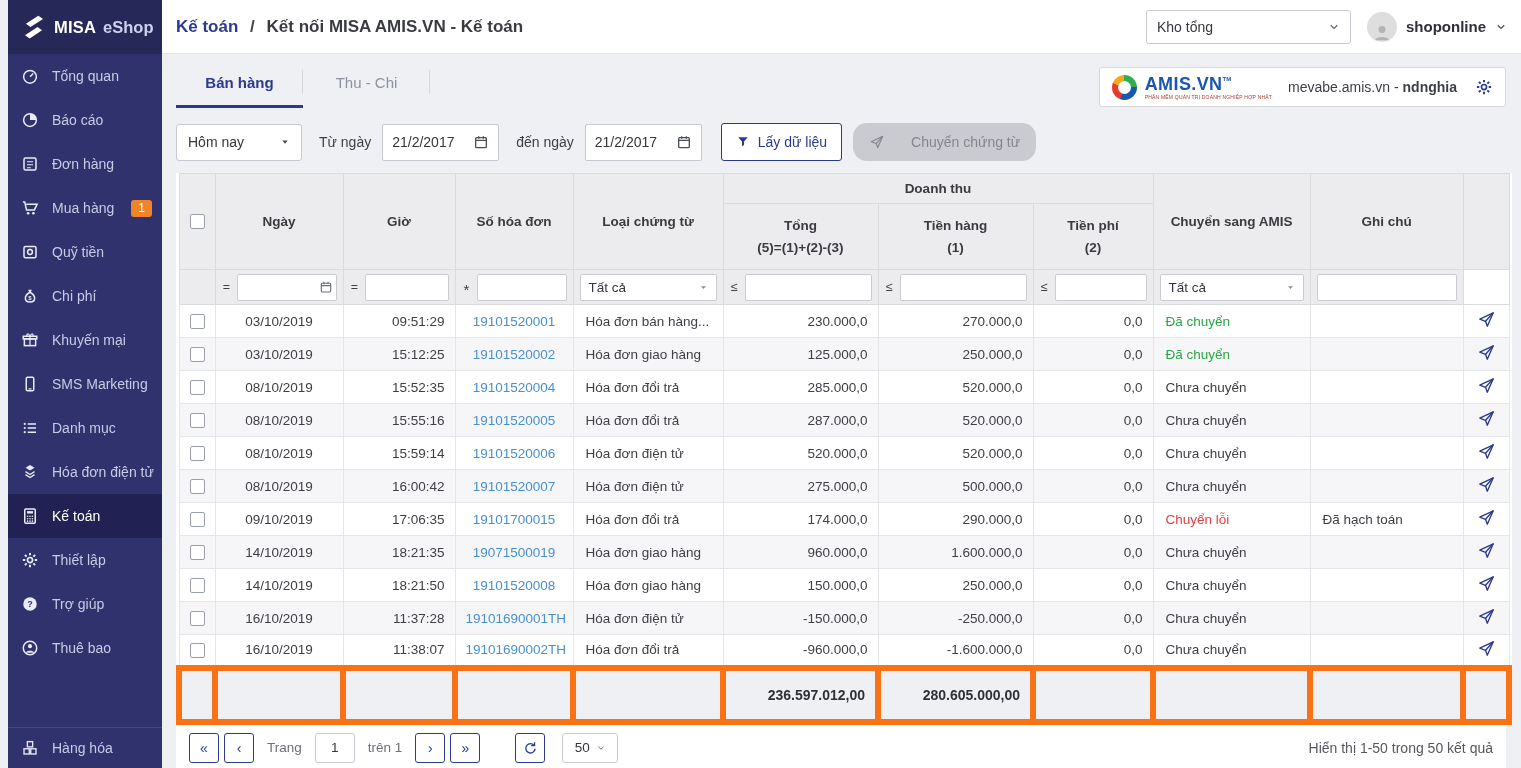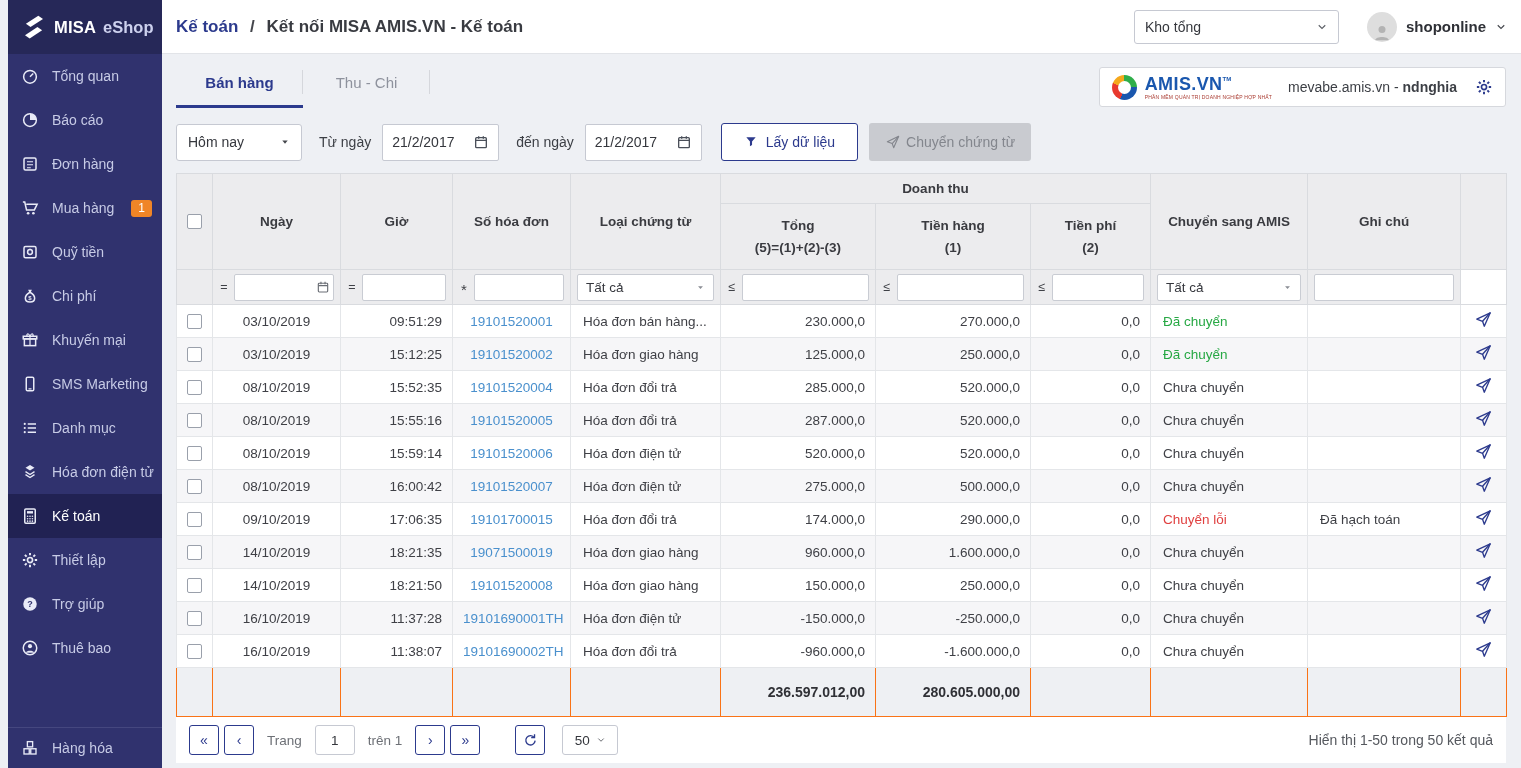--- a/index.html
+++ b/index.html
@@ -29,21 +29,21 @@
   .sb-bottom{position:absolute;left:0;bottom:0;width:162px;height:41px;border-top:1px solid #45477f;display:flex;align-items:center;padding:0 13px;gap:13px;color:#c7cbe6;font-size:14px;background:#30326e;cursor:pointer}
   .sb-bottom .icon{color:#e9ebf7}
 
   
   .main{position:absolute;left:162px;top:0;width:1359px;height:768px}
   .topbar{height:54px;background:#fff;border-bottom:1px solid #e2e4e8;display:flex;align-items:center;padding:0 14px 0 14px}
   .crumb{font-size:17px;font-weight:bold}
   .crumb .lnk{color:#2c3a8d}
   .crumb .sep{color:#44464c;margin:0 7px}
   .crumb .cur{color:#393b41}
-  .top-right{margin-left:auto;display:flex;gap:28px}
+  .top-right{margin-left:auto;display:flex;gap:16px}
   .store-select{width:205px;height:34px;border:1px solid #c6c9d2;border-radius:3px;background:#fff;display:flex;align-items:center;padding:0 10px;font-size:14px;color:#35373d;cursor:pointer}
   .store-select .caret{margin-left:auto;color:#5c5f66}
   .user-menu{display:flex;align-items:center;gap:9px;cursor:pointer}
   .avatar{width:30px;height:30px;border-radius:50%;background:#dedede;color:#b3b3b3;display:flex;align-items:flex-end;justify-content:center;overflow:hidden}
   .uname{font-weight:bold;font-size:15px;color:#2e3036}
   .user-menu .caret{color:#44464c}
 
   .content{height:714px;background:#eef0f4;padding:0 15px 0 14px}
   .tabrow{height:56px;display:flex}
   .tabs{display:flex;height:56px}
@@ -65,22 +65,22 @@
   .amis-account{font-size:14px;color:#3c3f45;margin-left:8px;white-space:nowrap}
   .amis-account b{margin-left:4px}
   .amis-gear{color:#2c3a8d;margin-left:10px;cursor:pointer}
 
   .filterrow{display:flex;align-items:center;gap:11px;margin-top:13px;height:38px}
   .sel-box{width:126px;height:37px;border:1px solid #c6c9d2;border-radius:3px;background:#fff;display:flex;align-items:center;padding:0 11px;font-size:14px;color:#35373d;cursor:pointer}
   .sel-box .caret{margin-left:auto;color:#44464c}
   .flabel{font-size:14px;color:#3c3f45;margin-left:6px}
   .date-box{width:117px;height:37px;border:1px solid #c6c9d2;border-radius:2px;background:#fff;display:flex;align-items:center;justify-content:space-between;padding:0 9px;font-size:14px;color:#35373d}
   .date-box .icon{color:#4a4f59;cursor:pointer}
-  .btn-outline{height:38px;display:flex;align-items:center;gap:8px;padding:0 22px;border:1px solid #2c3a8d;border-radius:3px;background:#fff;color:#2c3a8d;font-size:14px;margin-left:8px}
-  .btn-disabled{height:38px;display:flex;align-items:center;gap:5px;padding:0 16px;border-radius:3px;background:#c9cbd0;color:#83868d;font-size:14px;cursor:default}
+  .btn-outline{height:38px;display:flex;align-items:center;gap:8px;padding:0 14px;border:1px solid #2c3a8d;border-radius:3px;background:#fff;color:#2c3a8d;font-size:14px;margin-left:8px}
+  .btn-disabled{height:38px;display:flex;align-items:center;gap:26px;padding:0 16px;border-radius:14px;background:#c9cbd0;color:#83868d;font-size:14px;cursor:default}
   .btn-disabled .icon{color:#83868d}
 
   
   table{width:1330px;table-layout:fixed;border-collapse:collapse;background:#fff;margin-top:12px}
   th,td{vertical-align:middle}
   thead th{background:#ececee;border:1px solid #d9dbdf;font-size:13.5px;color:#3a3b40;font-weight:bold;text-align:center}
   tr.h-group th{height:30px}
   tr.h-titles th{height:66px}
   .hl{display:block;line-height:1.6}
   tr.filters td{background:#ececee;border:1px solid #d9dbdf;height:35px;padding:0 6px}
@@ -95,21 +95,21 @@
   .fsel{height:27px;border:1px solid #c9ccd3;border-radius:2px;background:#fff;display:flex;align-items:center;padding:0 8px;font-size:13.5px;color:#35373d;cursor:pointer}
   .fsel .caret{margin-left:auto;color:#8a8d94}
   tbody td{border:1px solid #e4e6e9;height:33px;font-size:13.5px;color:#3f4046;padding:0 10px}
   tbody tr:nth-child(even){background:#f6f6f8}
   .ctr{text-align:center}.num{text-align:right}.lft{text-align:left;padding-left:12px}
   .link{color:#4a90cd}
   .status-ok{color:#27a844}
   .status-err{color:#e04040}
   .cb{width:15px;height:15px;border:1px solid #9aa0ab;border-radius:2px;background:#fff;display:inline-block;vertical-align:middle;cursor:pointer}
   .send-btn{width:19px;height:19px;color:#2c3a8d;cursor:pointer;display:inline-flex}
-  tfoot td{background:#eef0f3;border:1px solid #f97316;height:24px;font-weight:bold;font-size:14px;color:#2f3035;padding:16px 10px}
+  tfoot td{background:#eef0f3;border:6px solid #f97316;height:24px;font-weight:bold;font-size:14px;color:#2f3035;padding:16px 10px}
 
   
   .pager{width:1330px;height:46px;background:#fff;display:flex;align-items:center;padding:0 13px;gap:5px}
   .pbtn{width:30px;height:30px;border:1px solid #2c3a8d;border-radius:3px;color:#2c3a8d;display:flex;align-items:center;justify-content:center;font-size:14px}
   .plabel{color:#6d7076;font-size:13.5px;margin:0 8px}
   .pinput{width:40px;height:30px;border:1px solid #c6c9d2;border-radius:3px;text-align:center;font-size:13.5px;color:#35373d}
   .pbtn.refresh{margin-left:30px}
   .psize{width:56px;height:30px;border:1px solid #c6c9d2;border-radius:3px;display:flex;align-items:center;justify-content:center;gap:6px;font-size:13.5px;color:#35373d;cursor:pointer;margin-left:12px}
   .psize .caret{color:#5c5f66}
   .pinfo{margin-left:auto;color:#55585e;font-size:14px}

